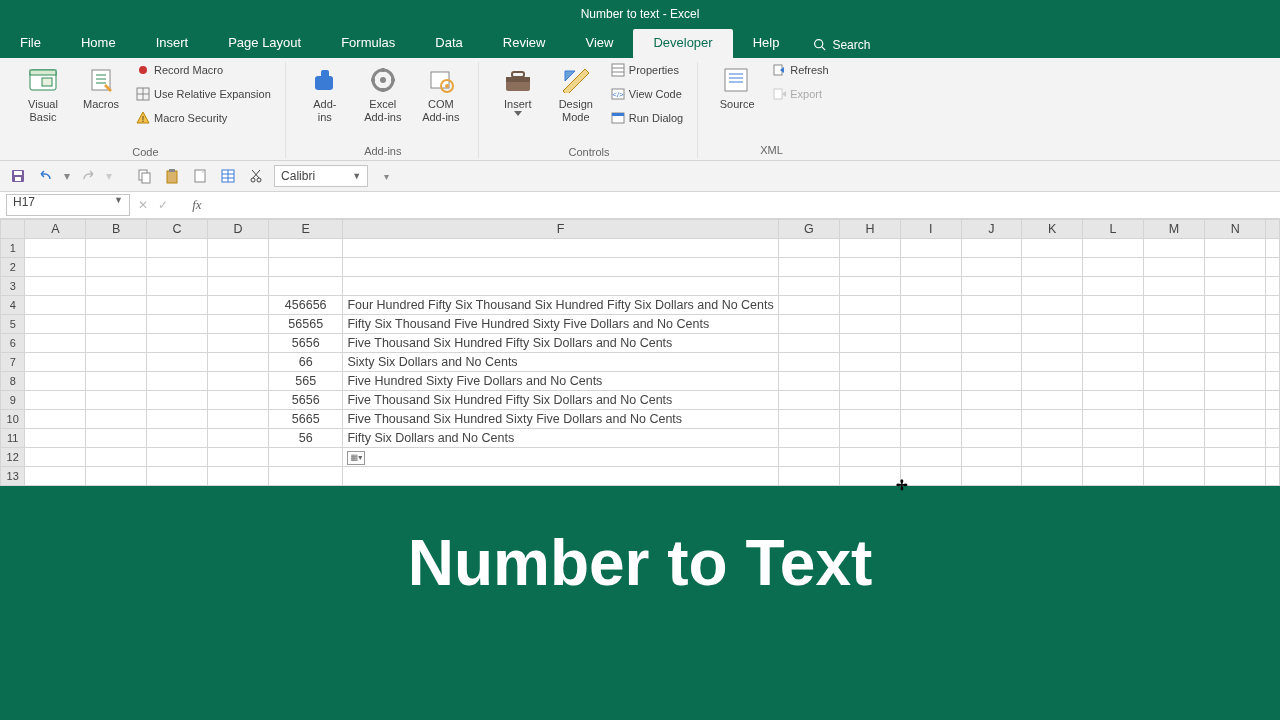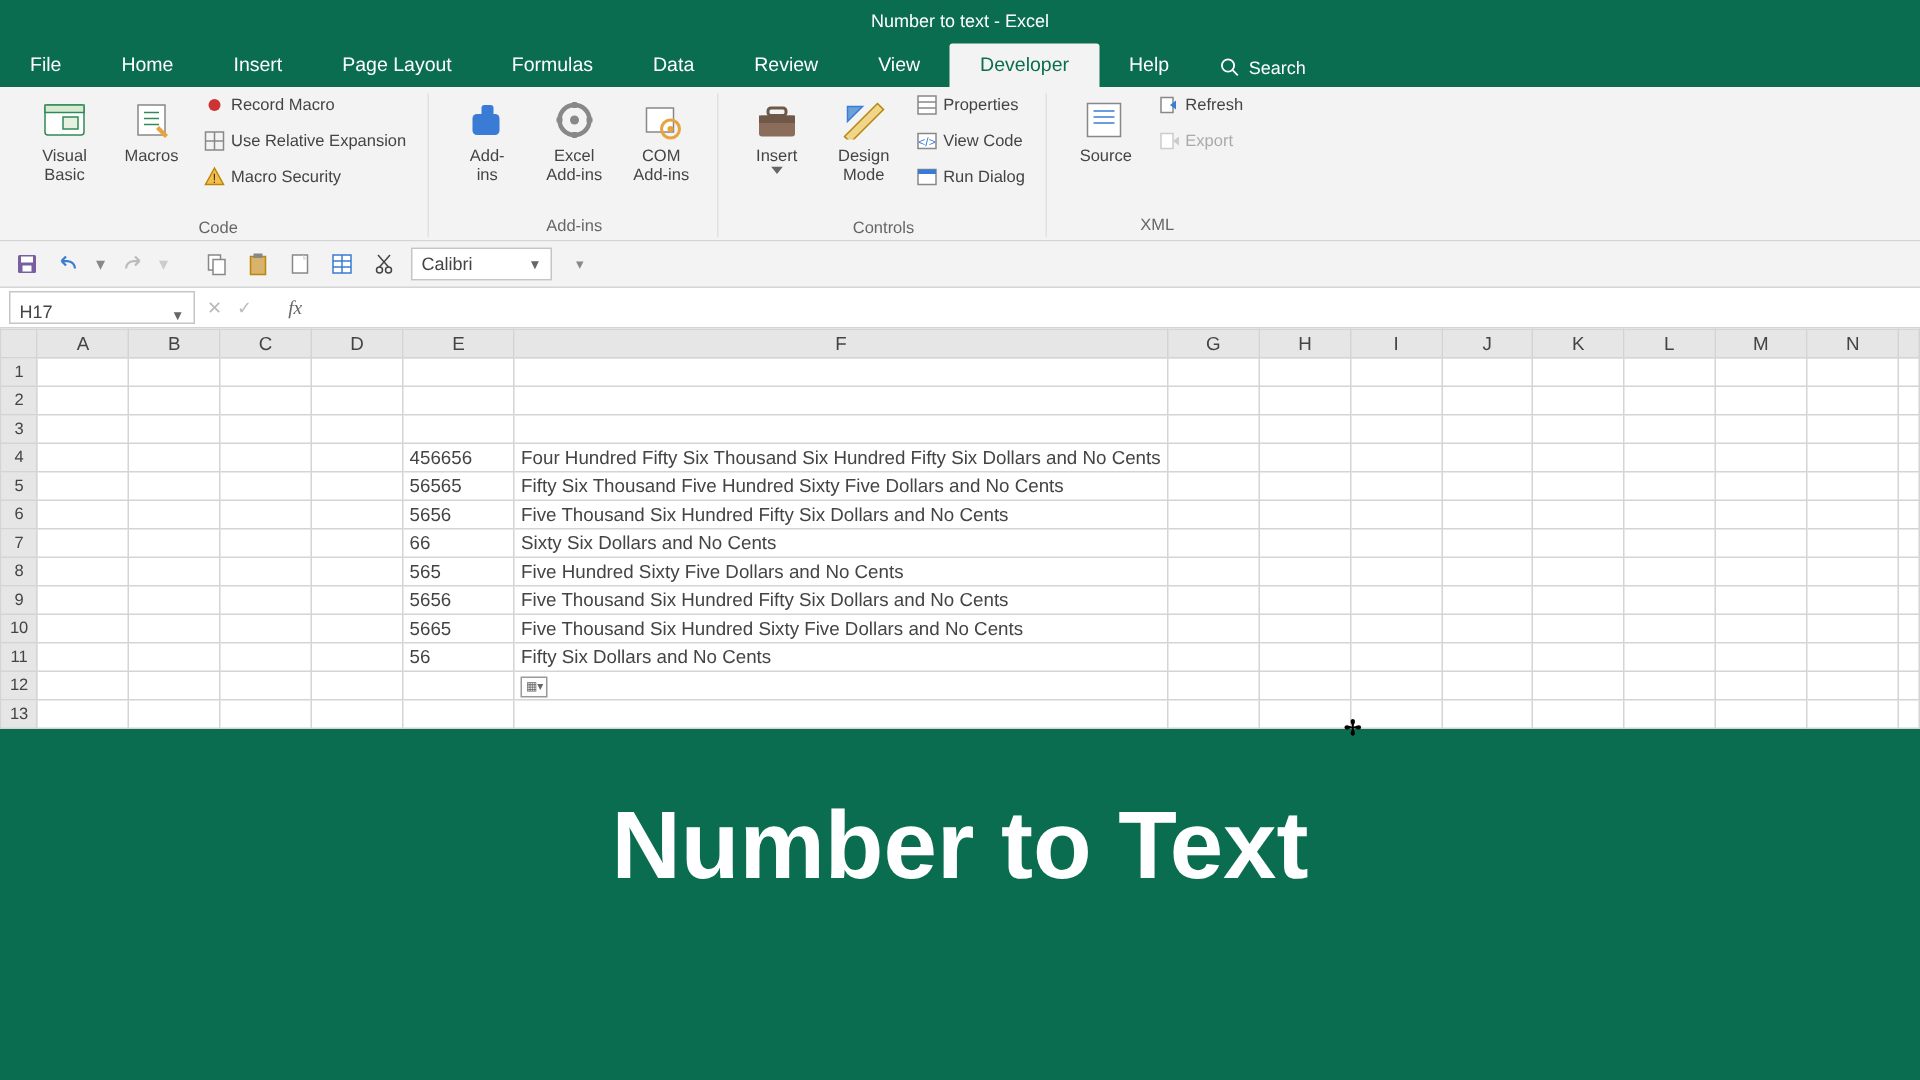--- a/index.html
+++ b/index.html
@@ -17,31 +17,31 @@
 .bigbtn{display:flex;flex-direction:column;align-items:center;justify-content:flex-start;width:50px;padding:2px 4px;font-size:11px;line-height:1.15;text-align:center;cursor:pointer}
 .bigbtn .ico{width:32px;height:32px;margin-bottom:2px;display:flex;align-items:center;justify-content:center}
 .smallcol{display:flex;flex-direction:column;gap:8px;padding:0 4px}
 .smallbtn{display:flex;align-items:center;gap:4px;font-size:11px;padding:1px 2px;white-space:nowrap;cursor:pointer;color:#444}
 .smallbtn.dis{color:#aaa}
 svg{display:block}
 .qat{background:#f3f3f3;border-bottom:1px solid #d4d4d4;height:30px;display:flex;align-items:center;gap:8px;padding:0 8px}
 .qat .qbtn{width:20px;height:20px;display:flex;align-items:center;justify-content:center;cursor:pointer}
 .fontbox{border:1px solid #c5c5c5;background:#fff;height:20px;display:flex;align-items:center;padding:0 6px;font-size:12px;width:80px;justify-content:space-between}
 .fbar{background:#fff;border-bottom:1px solid #d4d4d4;height:26px;display:flex;align-items:center}
-.namebox{border:1px solid #c5c5c5;margin:2px 0 2px 6px;height:20px;width:110px;display:flex;align-items:flex-end;padding:0 6px;font-size:12px;justify-content:space-between;background:#fff}
+.namebox{border:1px solid #c5c5c5;margin:2px 0 2px 6px;height:20px;width:110px;display:flex;align-items:flex-start;padding:0 6px;font-size:12px;justify-content:space-between;background:#fff}
 .fx{margin:0 8px 0 16px;font-style:italic;font-family:"Times New Roman",serif;font-size:13px;color:#666}
 .fbtns{display:flex;gap:10px;padding:0 8px;color:#bbb}
 .grid-wrap{background:#fff;position:relative}
 .grid{border-collapse:collapse;table-layout:fixed}
 .grid th,.grid td{border:1px solid #d4d4d4;font-weight:normal;font-size:12.5px;height:19px;padding:0;box-sizing:border-box}
 .grid thead th{background:#e6e6e6;text-align:center;color:#444}
 .grid tbody th{background:#e6e6e6;text-align:center;width:30px;font-size:11px}
 .grid .corner{background:#e6e6e6;width:30px}
 .cell{padding:0 4px;overflow:visible;white-space:nowrap}
-.num{text-align:left}
+.num{text-align:center}
 .paste-ind{border:1px solid #999;width:16px;height:12px;font-size:8px;display:inline-flex;align-items:center;justify-content:center;color:#666;background:#fdfdfd}
 .banner{background:#0a6d4f;color:#fff;font-size:64px;font-weight:bold;text-align:center;padding:40px 0 80px;font-family:Verdana,Tahoma,sans-serif}
 .cursor-plus{position:absolute;font-size:14px;color:#000;font-weight:bold}
 </style>
 </head>
 <body>
 
 <div class="app">
 
   <div class="titlebar">

